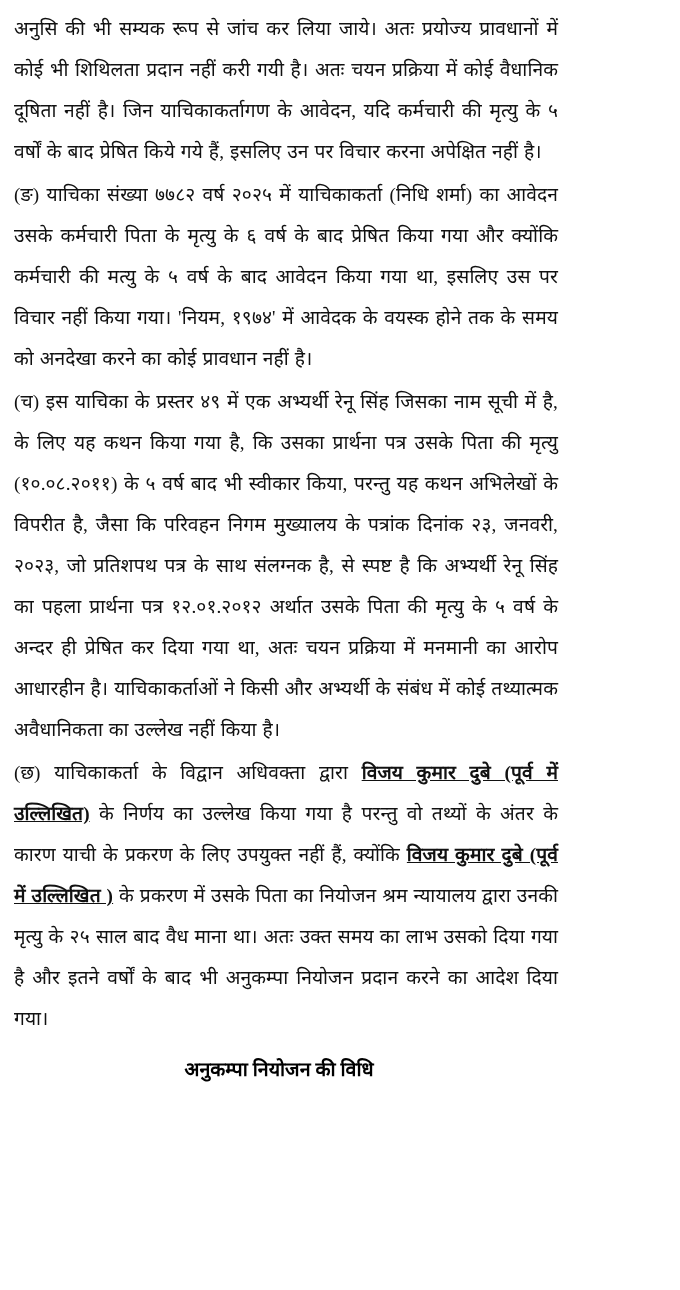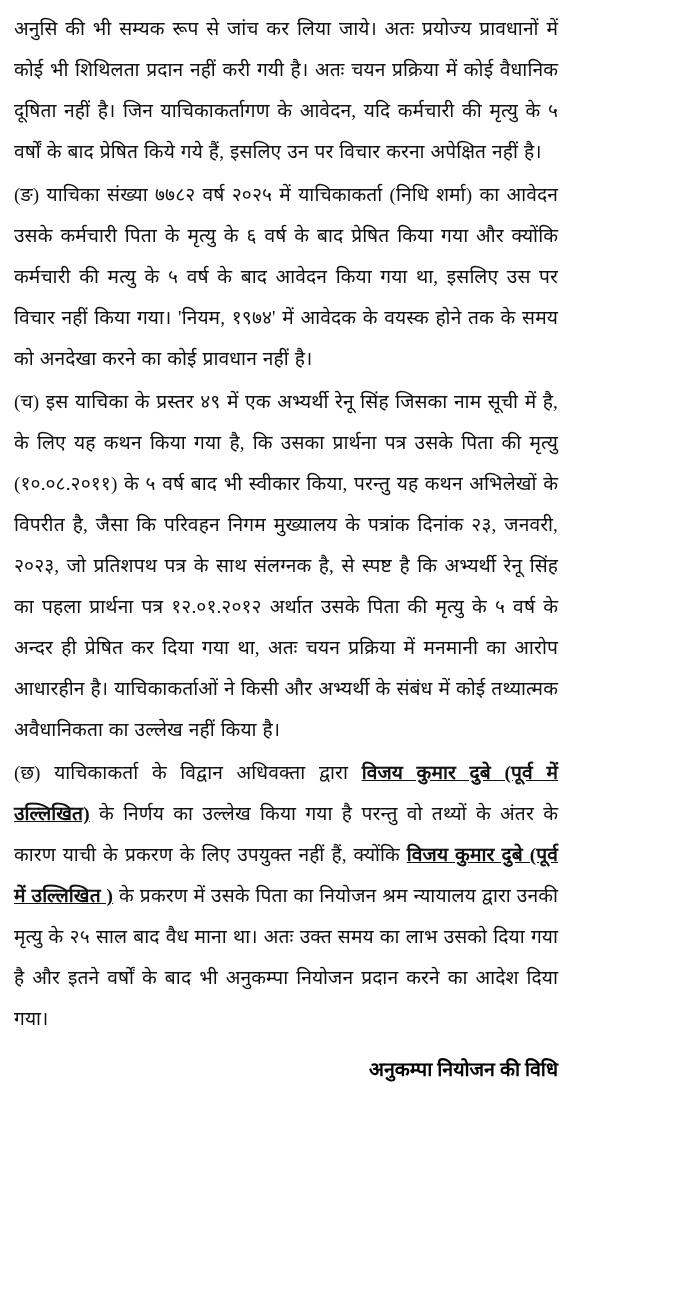--- a/index.html
+++ b/index.html
@@ -46,21 +46,21 @@
     margin-top: 14px;
     padding-left: 0;
   }
   h2.section-heading {
     margin: 0;
     padding: 0 0 0 0;
     font-size: 19.6px;
     line-height: 34px;
     font-weight: bold;
     color: #000000;
-    text-align: right;
+    text-align: center;
     margin-left: -14px;
     padding-left: 0px;
   }
 </style>
 </head>
 <body>
 
 <div class="page">
   <div class="doc-body">
 

